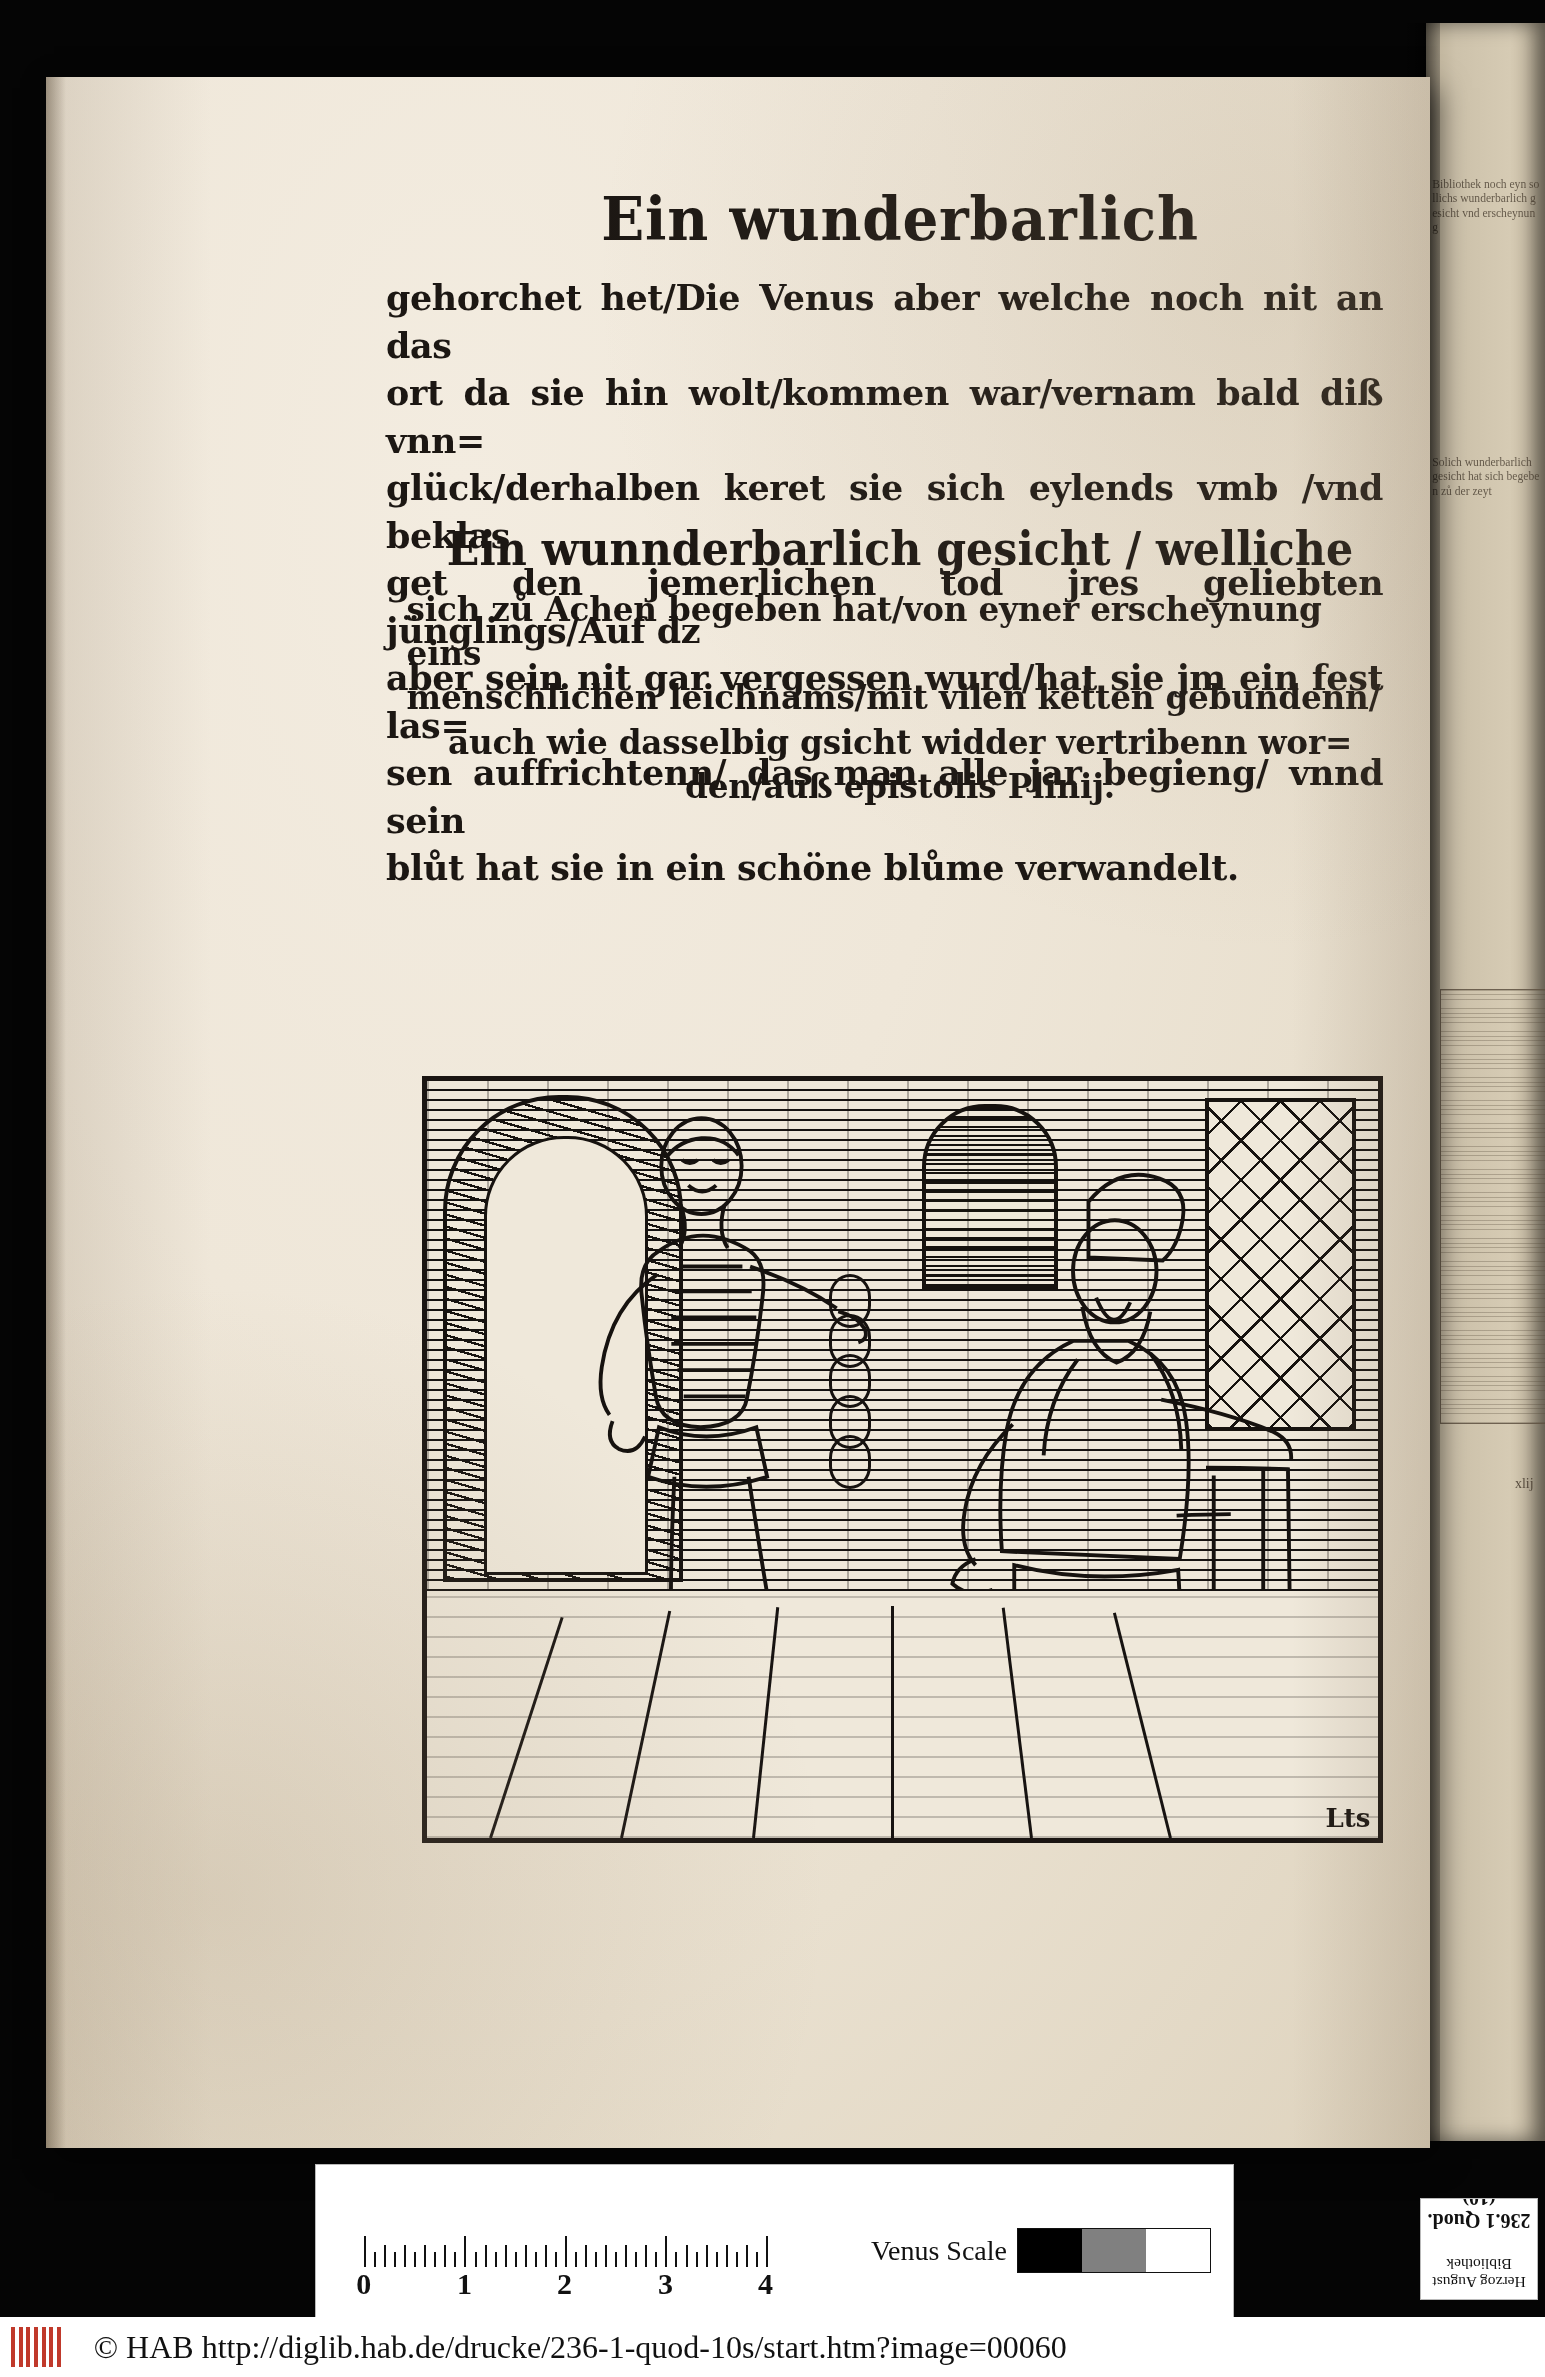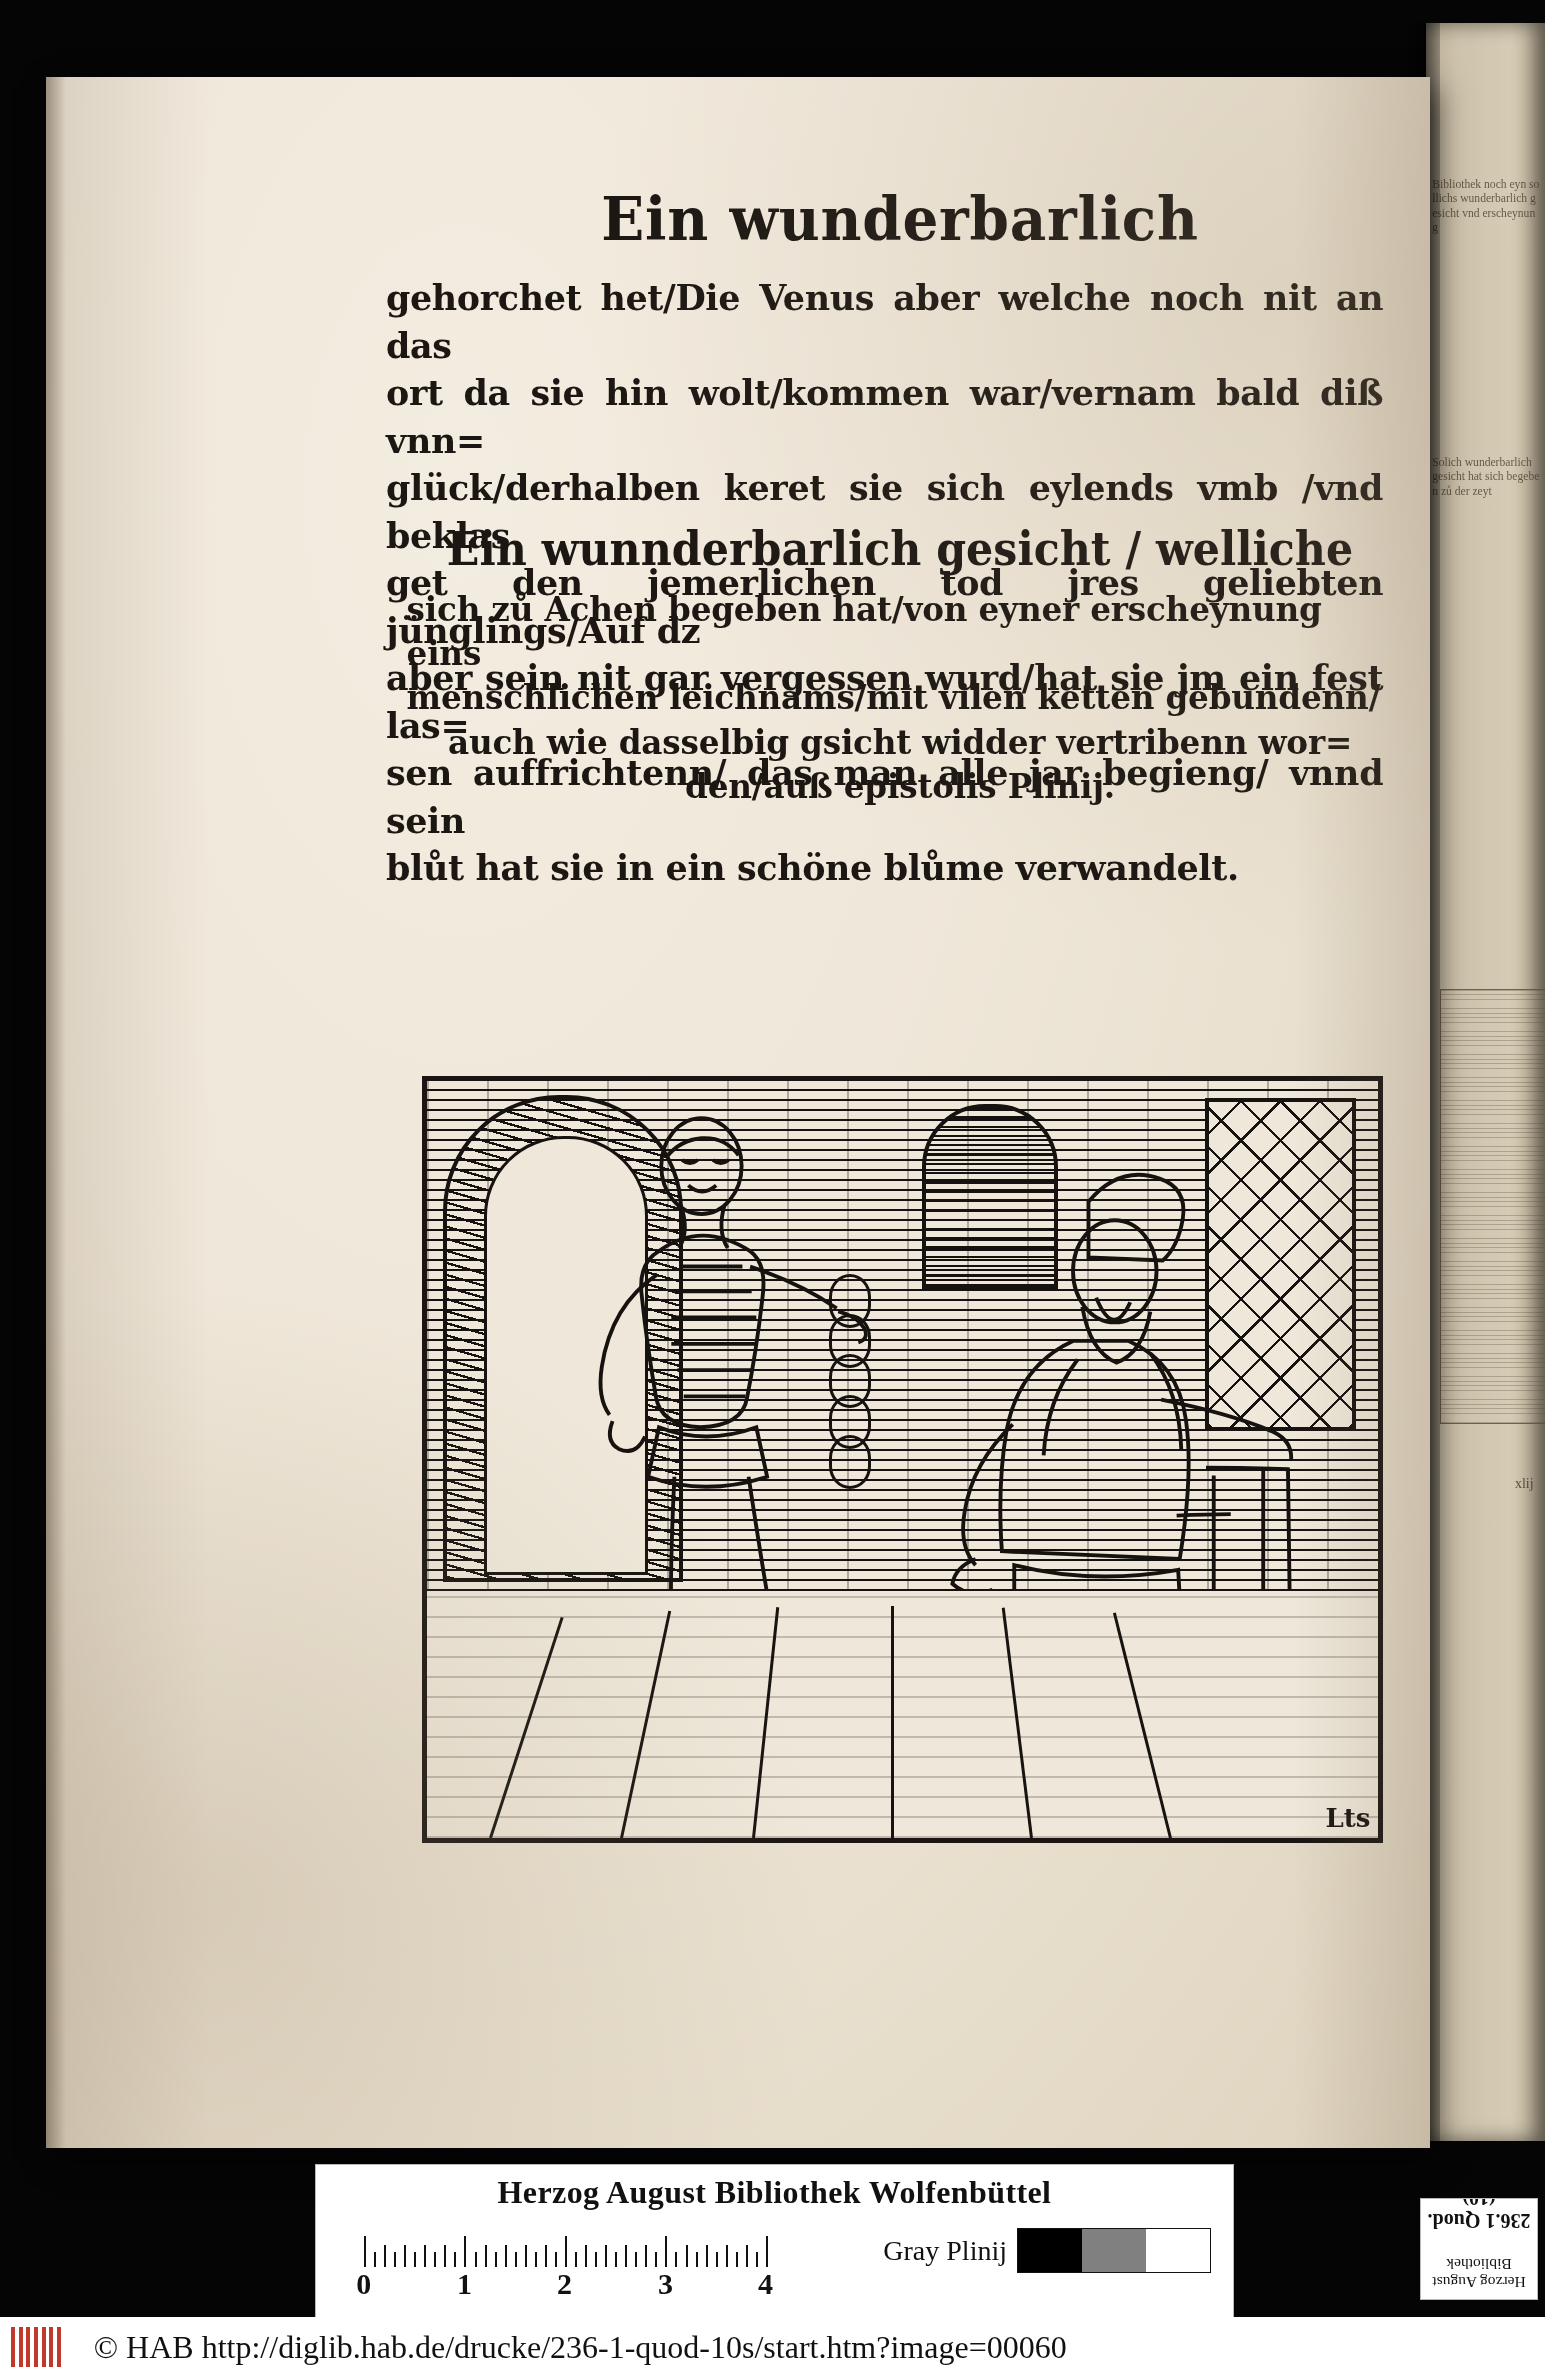--- a/index.html
+++ b/index.html
@@ -478,21 +478,20 @@
       <span style="left:603px; height:232px; transform: rotate(-7deg);"></span>
       <span style="left:742px; height:232px; transform: rotate(-14deg);"></span>
     </div>
 
     <div class="woodcut-signature">Lts</div>
   </div>
 </div>
 <div class="page-edge-left"></div>
 
 <div class="scalebar">
-  <div class="scalebar-title">Herzog August Bibliothek Wolfenbüttel</div>
 
   <div class="ruler">
     <span style="left:0px;   height:31px"></span>
     <span style="left:10px;  height:15.5px"></span>
     <span style="left:20px;  height:21.6px"></span>
     <span style="left:30px;  height:15.5px"></span>
     <span style="left:40px;  height:21.6px"></span>
     <span style="left:50px;  height:15.5px"></span>
     <span style="left:60px;  height:21.6px"></span>
     <span style="left:70px;  height:15.5px"></span>
@@ -532,21 +531,21 @@
   </div>
 
   <div class="ruler-nums">
     <span style="left:-7.7px">0</span>
     <span style="left:93px">1</span>
     <span style="left:193px">2</span>
     <span style="left:294px">3</span>
     <span style="left:394px">4</span>
   </div>
 
-  <div class="grayscale-label">Gray Plinij</div>
+  <div class="grayscale-label">Venus Scale</div>
   <div class="gray-patches">
     <div style="background:#000000"></div>
     <div style="background:#808080"></div>
     <div style="background:#ffffff"></div>
   </div>
 </div>
 
 <div class="edge-label">
   <div class="el-t">Herzog August Bibliothek</div>
   <div class="el-n">236.1 Quod. (10)</div>

